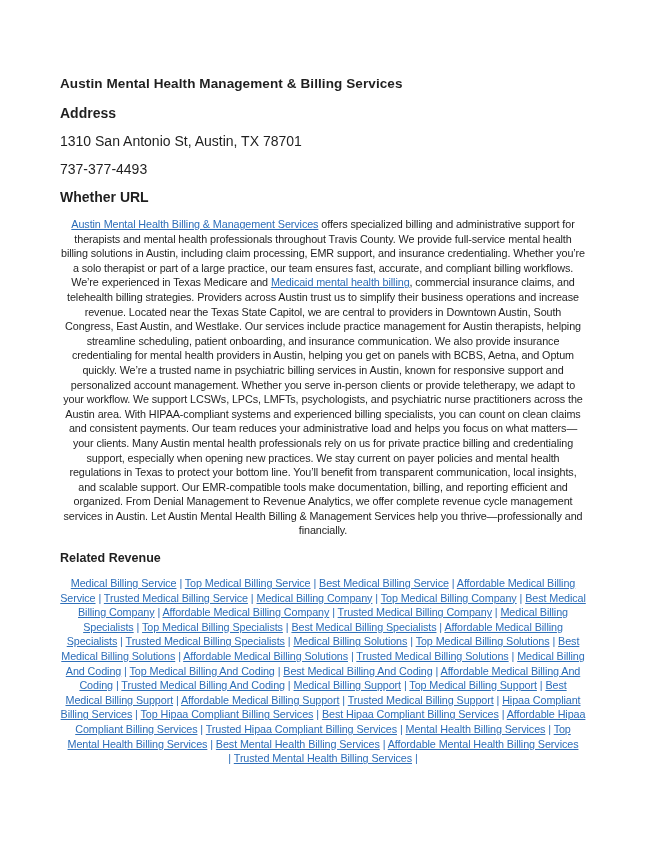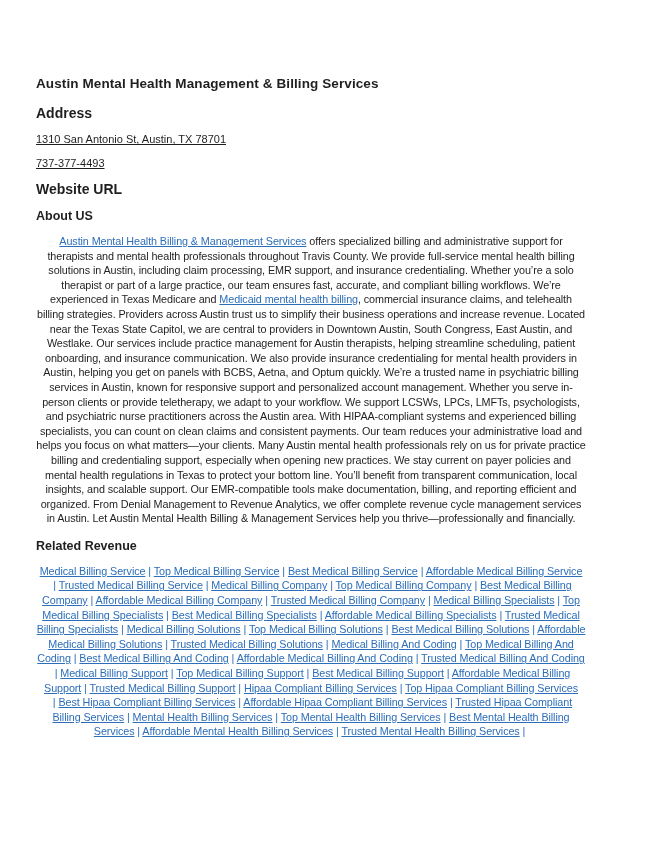--- a/index.html
+++ b/index.html
@@ -8,37 +8,36 @@
     width: 650px;
     height: 841px;
     font-family: "Liberation Sans", sans-serif;
     color: var(--text-color, #1f1f1f);
     overflow: hidden;
   }
   .page {
     width: 650px;
     height: 841px;
     background: var(--page-bg, #ffffff);
-    padding: 76px 64px 0 36px;
+    padding: 76px 64px 0 60px;
   }
   .doc-title {
     font-size: 13.5px;
     font-weight: bold;
     margin-bottom: 14px;
     letter-spacing: 0.1px;
   }
   .field-label {
     font-size: 14px;
     font-weight: bold;
     margin-bottom: 12px;
   }
   .field-value {
-    font-size: 11px;
+    font-size: 14px;
     margin-bottom: 12px;
-    text-decoration: underline;
   }
   .section-heading {
     font-size: 12.5px;
     font-weight: bold;
     margin: 5px 0 11px 0;
   }
   .body-paragraph {
     font-size: 10.8px;
     line-height: 14.6px;
     margin-bottom: 13px;
@@ -61,23 +60,22 @@
 
 <div class="page">
 
   <h1 class="doc-title">Austin Mental Health Management &amp; Billing Services</h1>
 
   <div class="field-label">Address</div>
   <div class="field-value">1310 San Antonio St, Austin, TX 78701</div>
 
   <div class="field-value">737-377-4493</div>
 
-  <div class="field-label">Website URL</div>
+  <div class="field-label">Whether URL</div>
 
-  <h2 class="section-heading">About US</h2>
 
   <p class="body-paragraph" id="about-paragraph"><a href="#" class="doc-link">Austin Mental Health Billing &amp; Management Services</a><span> offers specialized billing and administrative support for therapists and mental health professionals throughout Travis County. We provide full-service mental health billing solutions in Austin, including claim processing, EMR support, and insurance credentialing. Whether you’re a solo therapist or part of a large practice, our team ensures fast, accurate, and compliant billing workflows. We’re experienced in Texas Medicare and </span><a href="#" class="doc-link">Medicaid mental health billing</a><span>, commercial insurance claims, and telehealth billing strategies. Providers across Austin trust us to simplify their business operations and increase revenue. Located near the Texas State Capitol, we are central to providers in Downtown Austin, South Congress, East Austin, and Westlake. Our services include practice management for Austin therapists, helping streamline scheduling, patient onboarding, and insurance communication. We also provide insurance credentialing for mental health providers in Austin, helping you get on panels with BCBS, Aetna, and Optum quickly. We’re a trusted name in psychiatric billing services in Austin, known for responsive support and personalized account management. Whether you serve in-person clients or provide teletherapy, we adapt to your workflow. We support LCSWs, LPCs, LMFTs, psychologists, and psychiatric nurse practitioners across the Austin area. With HIPAA-compliant systems and experienced billing specialists, you can count on clean claims and consistent payments. Our team reduces your administrative load and helps you focus on what matters—your clients. Many Austin mental health professionals rely on us for private practice billing and credentialing support, especially when opening new practices. We stay current on payer policies and mental health regulations in Texas to protect your bottom line. You’ll benefit from transparent communication, local insights, and scalable support. Our EMR-compatible tools make documentation, billing, and reporting efficient and organized. From Denial Management to Revenue Analytics, we offer complete revenue cycle management services in Austin. Let Austin Mental Health Billing &amp; Management Services help you thrive—professionally and financially.</span></p>
 
   <h2 class="section-heading">Related Revenue</h2>
 
   <p class="body-paragraph" id="related-paragraph"><a href="#" class="doc-link">Medical Billing Service</a><span class="sep"> | </span><a href="#" class="doc-link">Top Medical Billing Service</a><span class="sep"> | </span><a href="#" class="doc-link">Best Medical Billing Service</a><span class="sep"> | </span><a href="#" class="doc-link">Affordable Medical Billing Service</a><span class="sep"> | </span><a href="#" class="doc-link">Trusted Medical Billing Service</a><span class="sep"> | </span><a href="#" class="doc-link">Medical Billing Company</a><span class="sep"> | </span><a href="#" class="doc-link">Top Medical Billing Company</a><span class="sep"> | </span><a href="#" class="doc-link">Best Medical Billing Company</a><span class="sep"> | </span><a href="#" class="doc-link">Affordable Medical Billing Company</a><span class="sep"> | </span><a href="#" class="doc-link">Trusted Medical Billing Company</a><span class="sep"> | </span><a href="#" class="doc-link">Medical Billing Specialists</a><span class="sep"> | </span><a href="#" class="doc-link">Top Medical Billing Specialists</a><span class="sep"> | </span><a href="#" class="doc-link">Best Medical Billing Specialists</a><span class="sep"> | </span><a href="#" class="doc-link">Affordable Medical Billing Specialists</a><span class="sep"> | </span><a href="#" class="doc-link">Trusted Medical Billing Specialists</a><span class="sep"> | </span><a href="#" class="doc-link">Medical Billing Solutions</a><span class="sep"> | </span><a href="#" class="doc-link">Top Medical Billing Solutions</a><span class="sep"> | </span><a href="#" class="doc-link">Best Medical Billing Solutions</a><span class="sep"> | </span><a href="#" class="doc-link">Affordable Medical Billing Solutions</a><span class="sep"> | </span><a href="#" class="doc-link">Trusted Medical Billing Solutions</a><span class="sep"> | </span><a href="#" class="doc-link">Medical Billing And Coding</a><span class="sep"> | </span><a href="#" class="doc-link">Top Medical Billing And Coding</a><span class="sep"> | </span><a href="#" class="doc-link">Best Medical Billing And Coding</a><span class="sep"> | </span><a href="#" class="doc-link">Affordable Medical Billing And Coding</a><span class="sep"> | </span><a href="#" class="doc-link">Trusted Medical Billing And Coding</a><span class="sep"> | </span><a href="#" class="doc-link">Medical Billing Support</a><span class="sep"> | </span><a href="#" class="doc-link">Top Medical Billing Support</a><span class="sep"> | </span><a href="#" class="doc-link">Best Medical Billing Support</a><span class="sep"> | </span><a href="#" class="doc-link">Affordable Medical Billing Support</a><span class="sep"> | </span><a href="#" class="doc-link">Trusted Medical Billing Support</a><span class="sep"> | </span><a href="#" class="doc-link">Hipaa Compliant Billing Services</a><span class="sep"> | </span><a href="#" class="doc-link">Top Hipaa Compliant Billing Services</a><span class="sep"> | </span><a href="#" class="doc-link">Best Hipaa Compliant Billing Services</a><span class="sep"> | </span><a href="#" class="doc-link">Affordable Hipaa Compliant Billing Services</a><span class="sep"> | </span><a href="#" class="doc-link">Trusted Hipaa Compliant Billing Services</a><span class="sep"> | </span><a href="#" class="doc-link">Mental Health Billing Services</a><span class="sep"> | </span><a href="#" class="doc-link">Top Mental Health Billing Services</a><span class="sep"> | </span><a href="#" class="doc-link">Best Mental Health Billing Services</a><span class="sep"> | </span><a href="#" class="doc-link">Affordable Mental Health Billing Services</a><span class="sep"> | </span><a href="#" class="doc-link">Trusted Mental Health Billing Services</a><span class="sep"> | </span></p>
 
 </div>
 
 </body></html>

